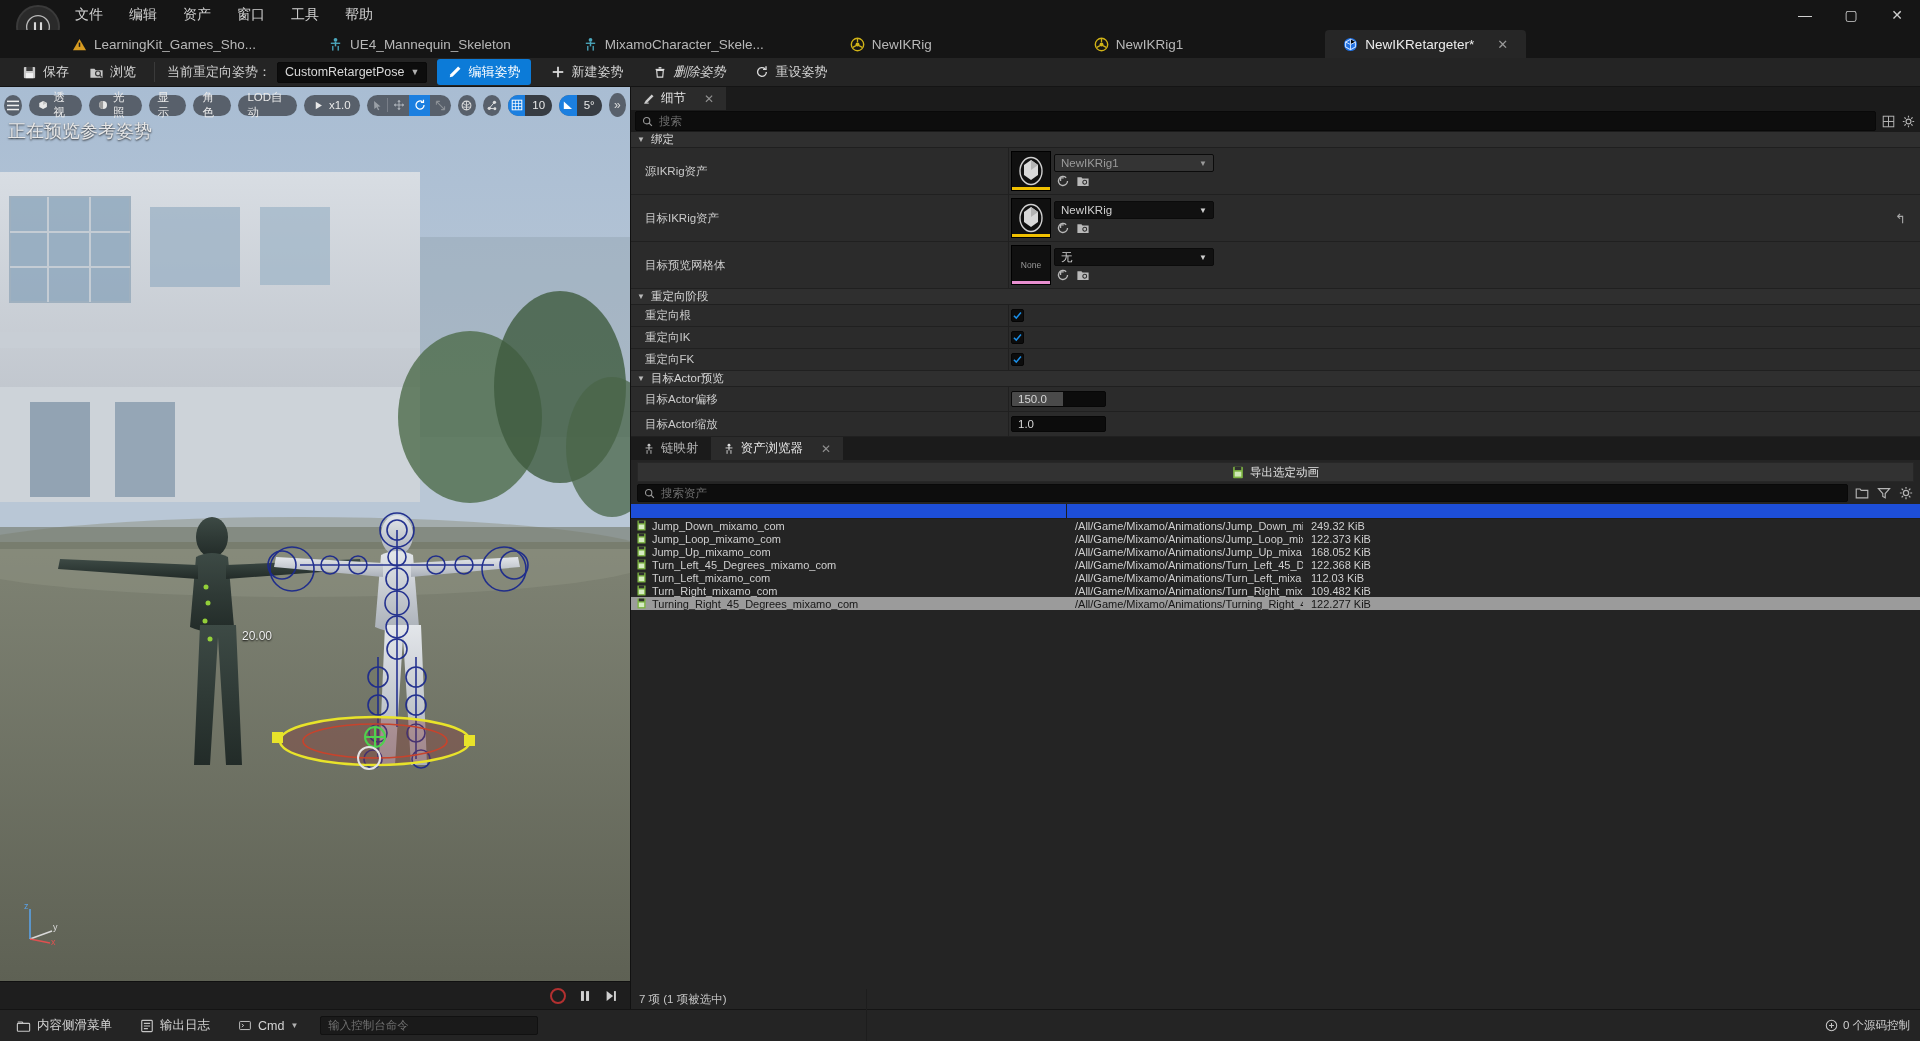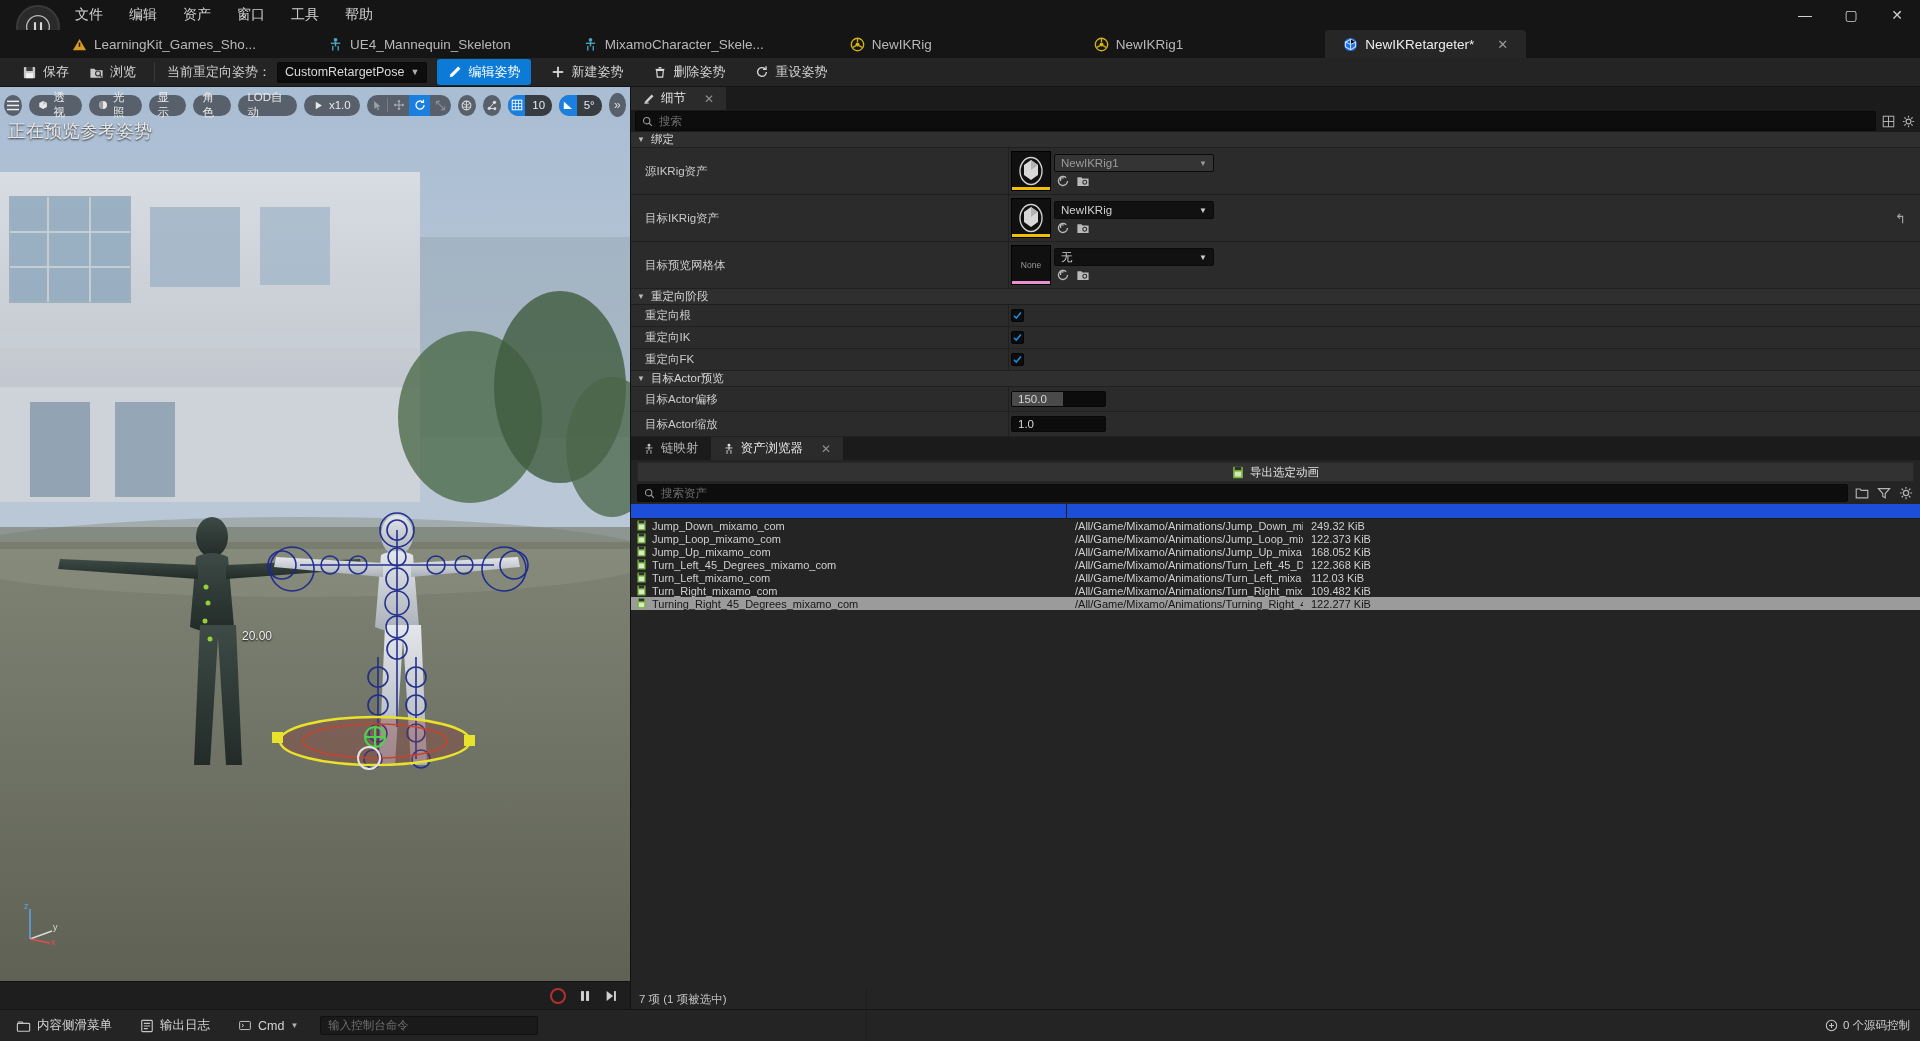--- a/index.html
+++ b/index.html
@@ -245,21 +245,21 @@
     </svg>
     <span>编辑姿势</span>
   </div>
   <div class="tbtn" style="margin-left:10px;">
     <svg width="14" height="14" viewBox="0 0 16 16">
       <rect x="7" y="2" width="2" height="12" fill="#dcdcdc"></rect>
         <rect x="2" y="7" width="12" height="2" fill="#dcdcdc"></rect>
     </svg>
     <span>新建姿势</span>
   </div>
-  <div class="tbtn" style="margin-left:10px;">
+  <div class="tbtn" style="margin-left:10px;font-style:italic;">
     <svg width="14" height="14" viewBox="0 0 16 16">
       <rect x="3" y="4.4" width="10" height="1.5" fill="#dcdcdc"></rect>
       <path d="M4.2 6.2 h7.6 l-0.7 7.6 h-6.2 z" fill="none" stroke="#dcdcdc" stroke-width="1.3"></path>
       <rect x="6.4" y="2.4" width="3.2" height="1.6" fill="#dcdcdc"></rect>
     </svg>
     <span>删除姿势</span>
   </div>
   <div class="tbtn" style="margin-left:10px;">
     <svg width="14" height="14" viewBox="0 0 16 16">
       <path d="M13 8 a5 5 0 1 1 -1.6 -3.7" fill="none" stroke="#dcdcdc" stroke-width="1.5"></path>

